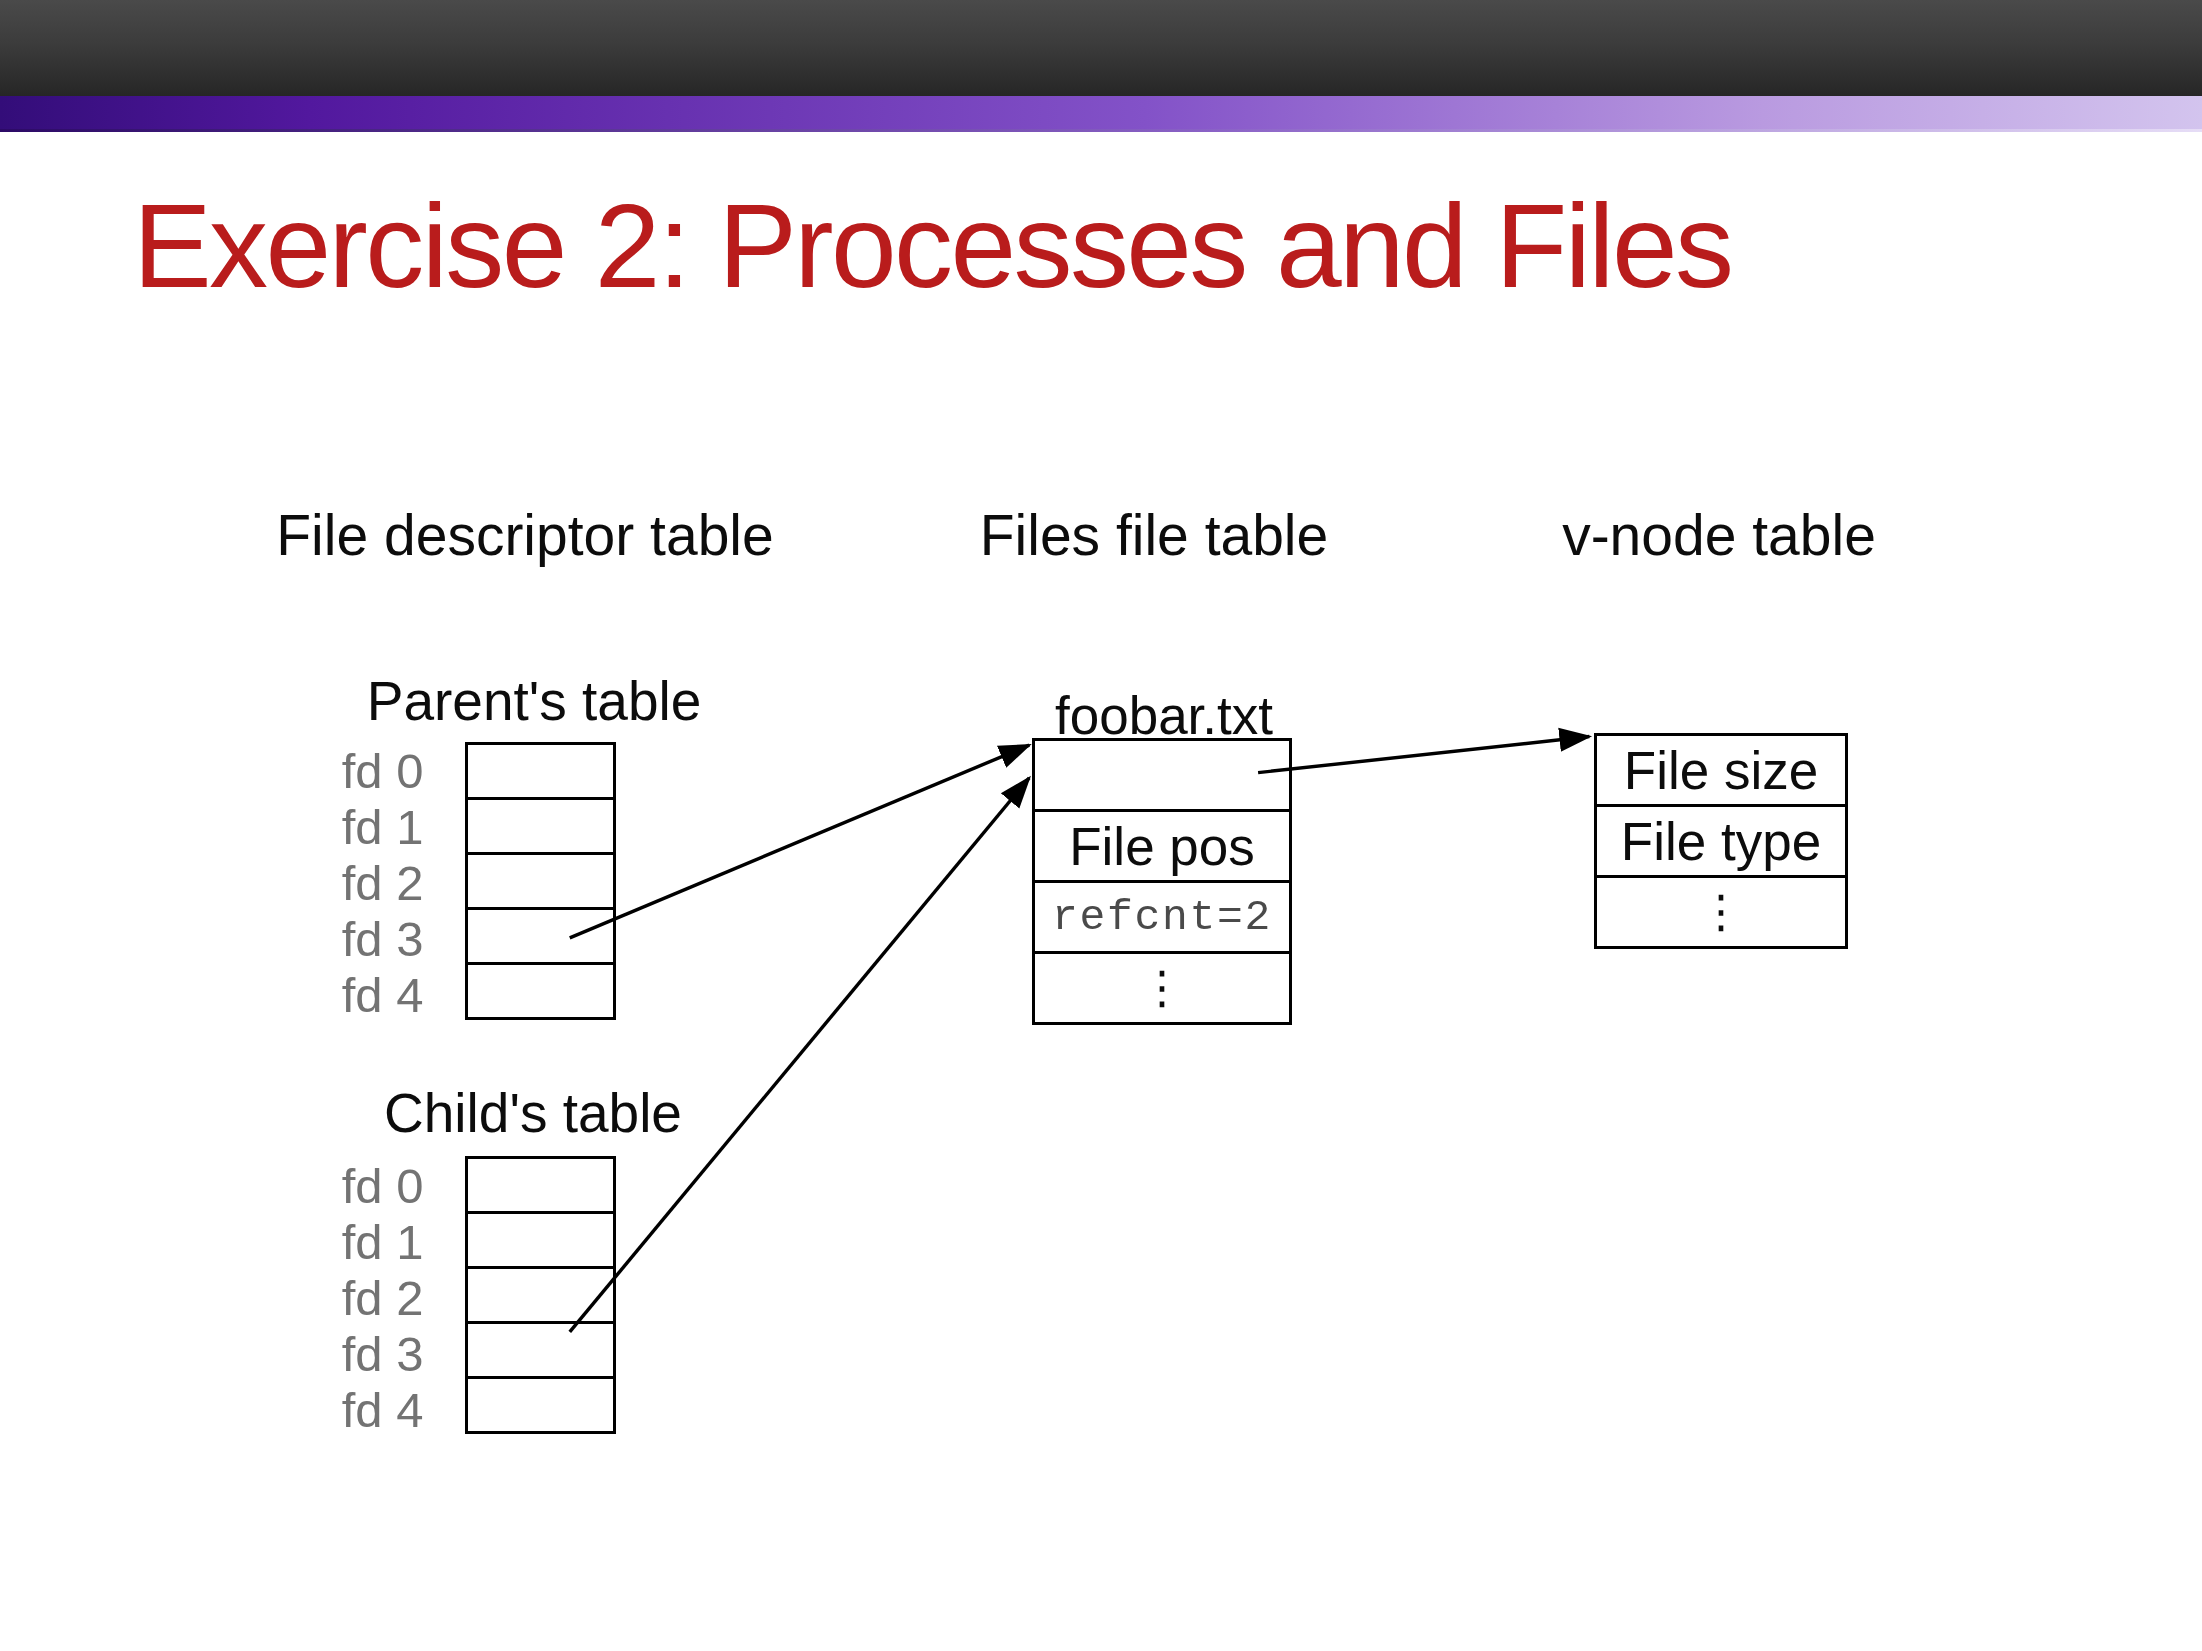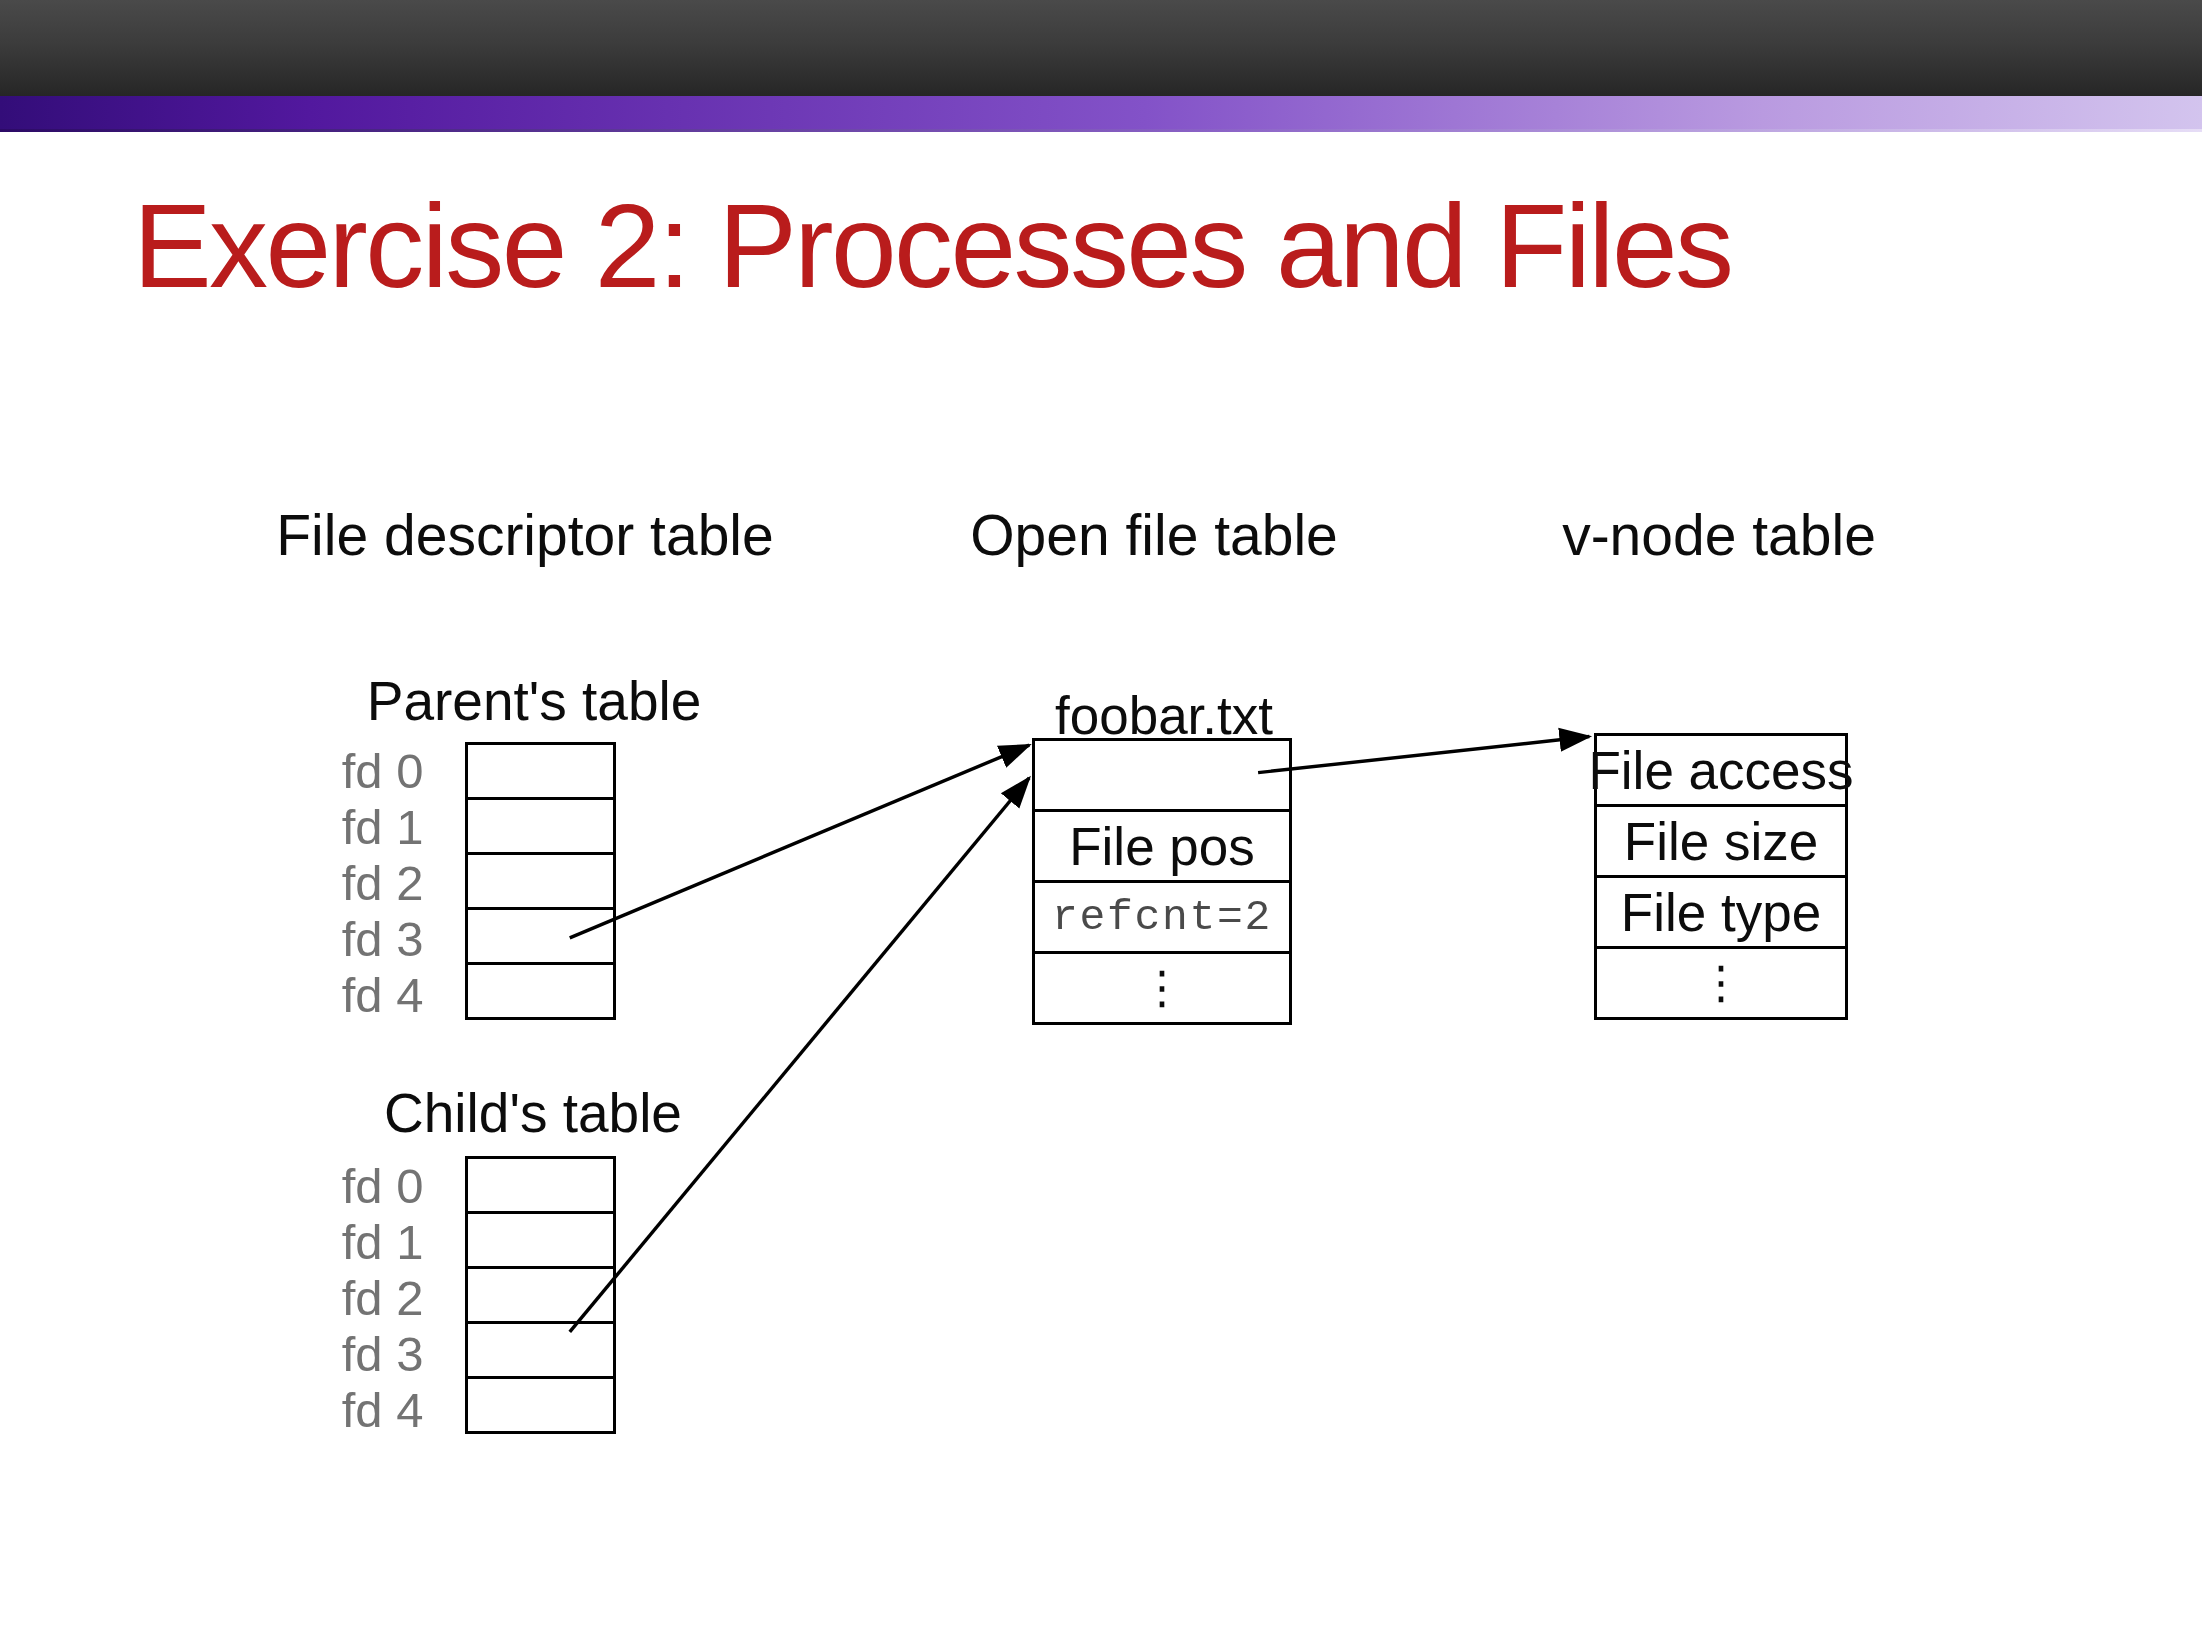--- a/index.html
+++ b/index.html
@@ -103,21 +103,21 @@
 <body>
 
 <div class="slide">
 
   <div class="topbar"></div>
   <div class="stripe"></div>
 
   <div class="title">Exercise 2: Processes and Files</div>
 
   <div class="col-header" style="left:525px;">File descriptor table</div>
-  <div class="col-header" style="left:1154px;">Open file table</div>
+  <div class="col-header" style="left:1154px;">Files file table</div>
   <div class="col-header" style="left:1719px;text-align:right;">v-node table</div>
 
   <div class="sub-label" style="left:534px; top:669px;">Parent's table</div>
   <div class="fd-labels" style="left:241px; top:743px;">
     <div class="fd-label">fd 0</div>
     <div class="fd-label">fd 1</div>
     <div class="fd-label">fd 2</div>
     <div class="fd-label">fd 3</div>
     <div class="fd-label">fd 4</div>
   </div>
@@ -147,21 +147,20 @@
 
   <div class="sub-label" style="left:1164px; top:685px; font-size:53px;">foobar.txt</div>
   <div class="box of-box">
     <div class="wide-row"></div>
     <div class="wide-row">File pos</div>
     <div class="wide-row mono-cell">refcnt=2</div>
     <div class="wide-row dots-cell">⋮</div>
   </div>
 
   <div class="box vn-box">
-    <div class="wide-row">File access</div>
     <div class="wide-row">File size</div>
     <div class="wide-row">File type</div>
     <div class="wide-row dots-cell">⋮</div>
   </div>
 
   <svg class="arrows" viewBox="0 0 2560 1920">
     <defs>
       <marker id="arrow" viewBox="0 0 12 10" refX="11" refY="5" markerWidth="9.5" markerHeight="8" orient="auto">
         <path d="M0,0.6 L12,5 L0,9.4 Z" fill="#000"></path>
       </marker>

